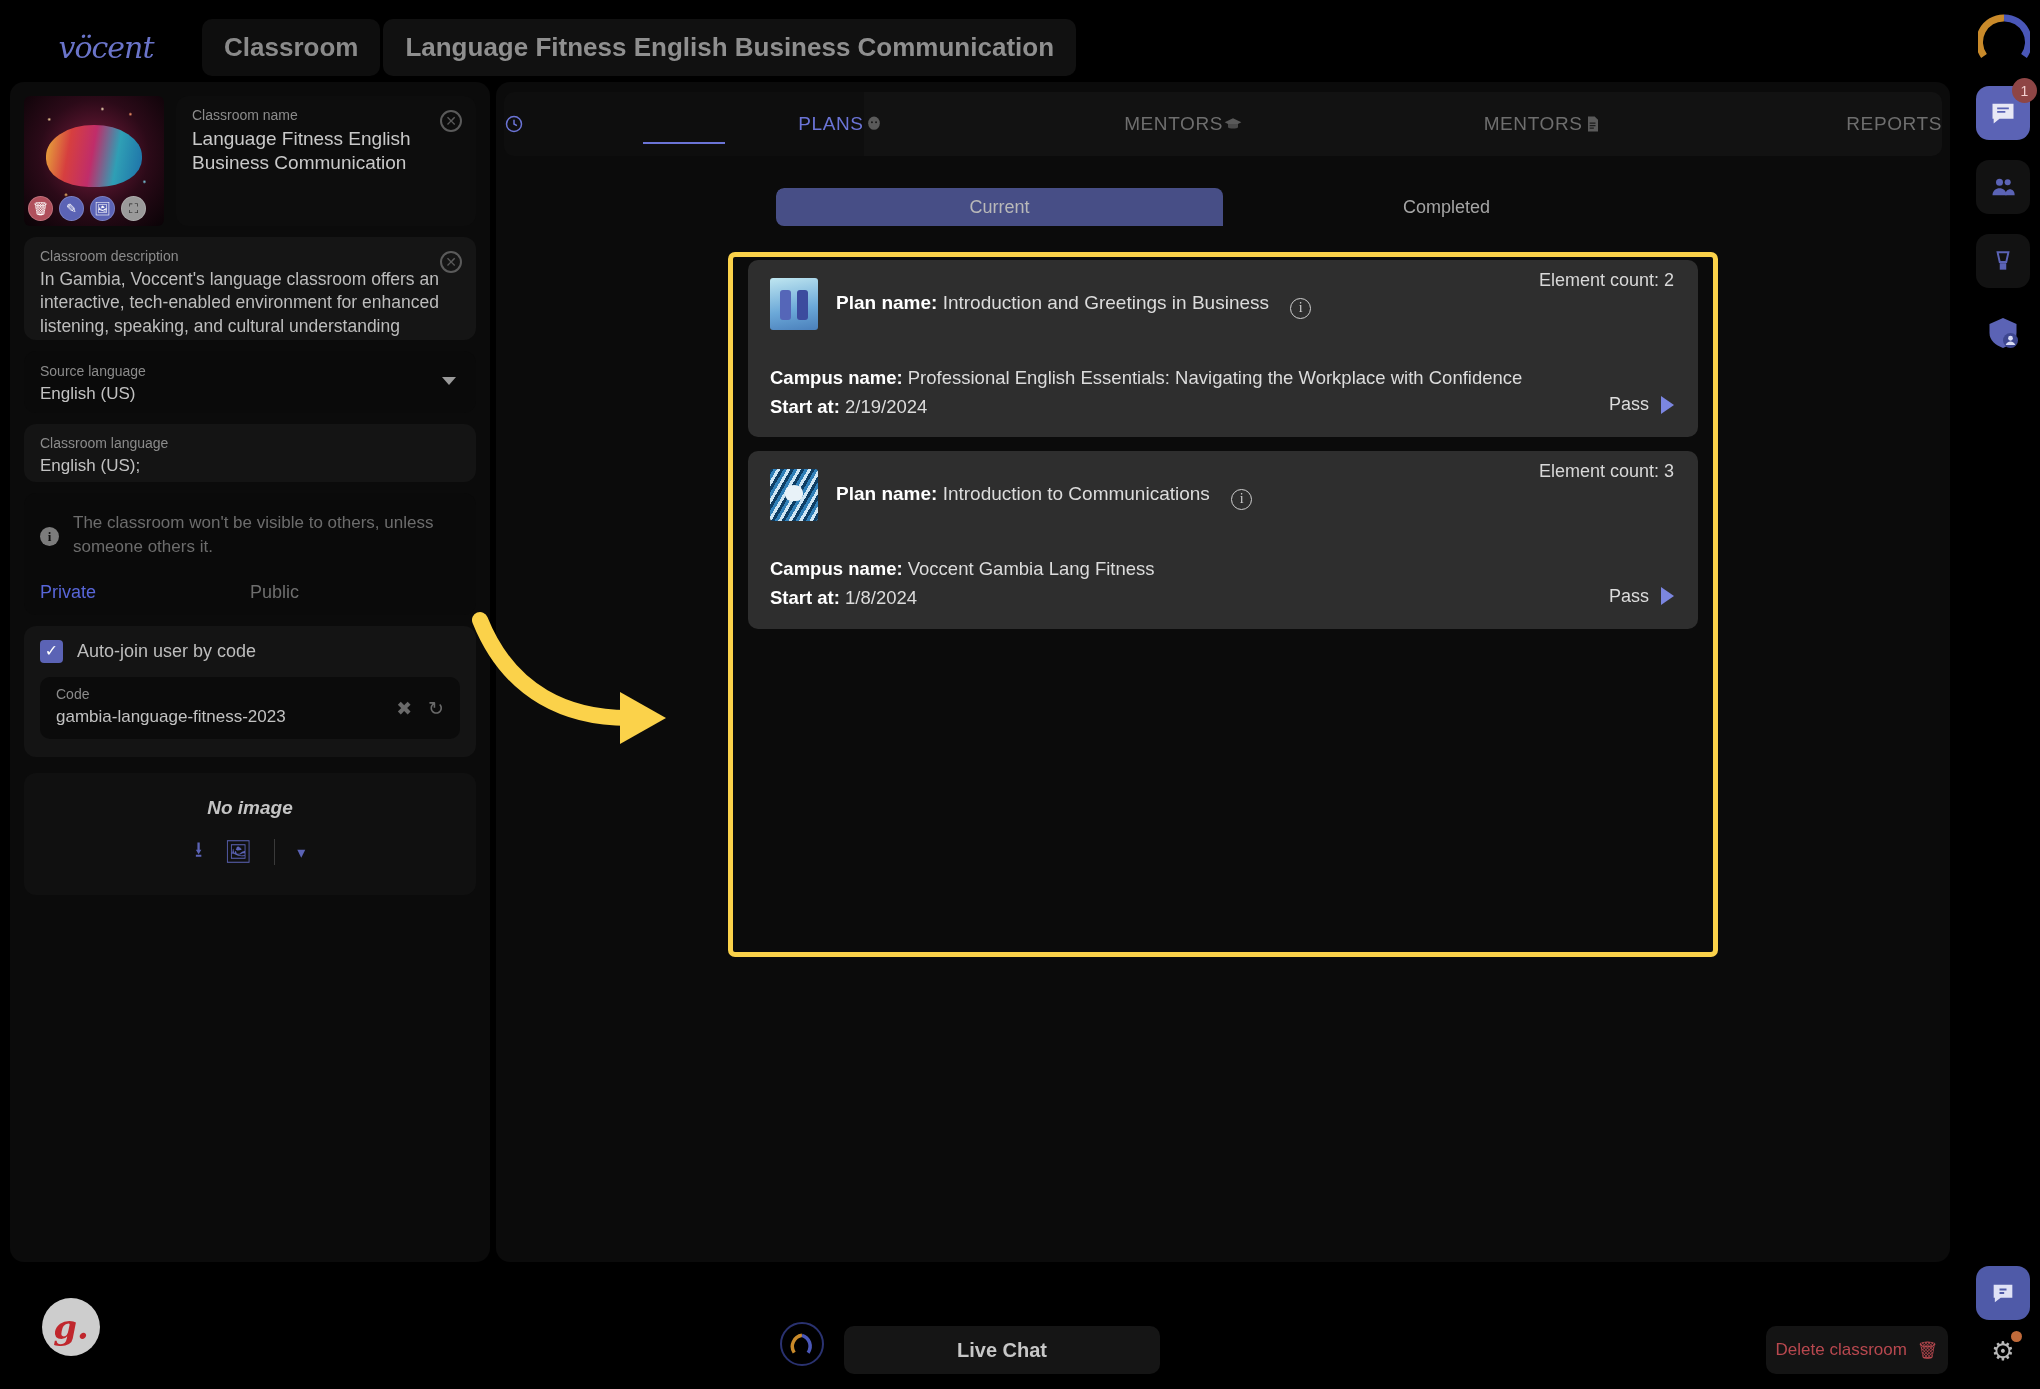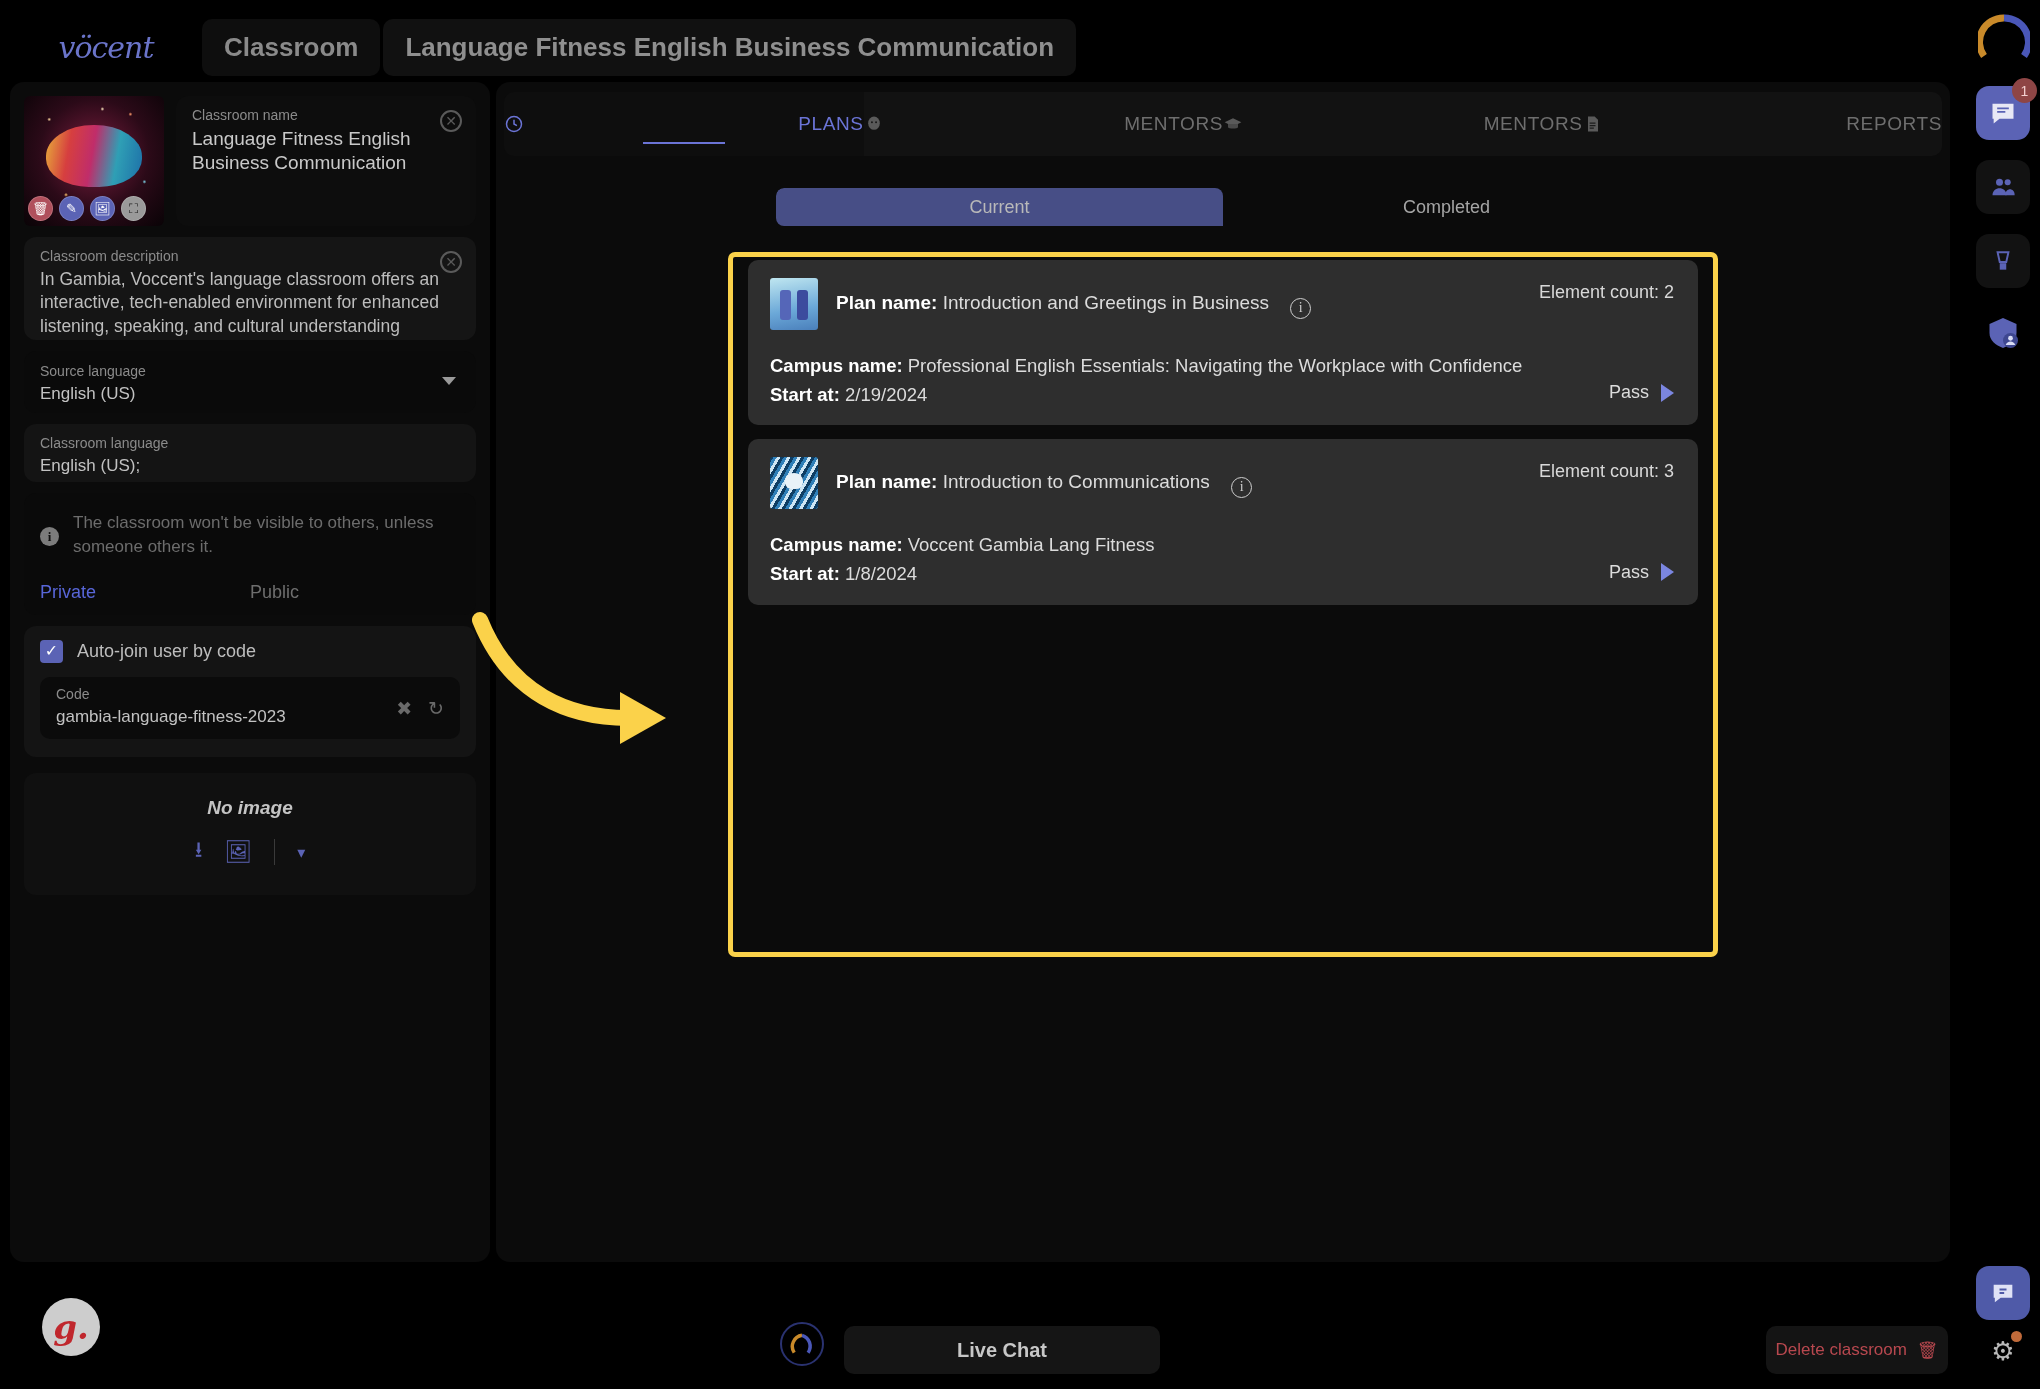--- a/index.html
+++ b/index.html
@@ -212,23 +212,23 @@
   }
   .planline { font-size: 19px; color: #dcdcdc; padding-top: 14px; }
   .planline b { color: #ffffff; }
   .ibtn {
     display: inline-flex; align-items: center; justify-content: center;
     width: 21px; height: 21px; border-radius: 50%; border: 1.6px solid #cfcfcf;
     color: #cfcfcf; font-size: 14px; font-family: "Liberation Serif", serif;
     margin-left: 16px; vertical-align: -3px; cursor: pointer;
   }
   .elcount {
-    position: absolute; right: 24px; top: 22px; font-size: 18px; color: #d8d8d8;
-  }
-  .metalines { margin-top: 22px; }
+    position: absolute; right: 24px; top: 10px; font-size: 18px; color: #d8d8d8;
+  }
+  .metalines { margin-top: 34px; }
   .metalines div { font-size: 18.5px; color: #dcdcdc; line-height: 1.55; }
   .metalines b { color: #ffffff; }
   .passbtn {
     position: absolute; right: 24px; bottom: 22px;
     display: flex; align-items: center; gap: 12px;
     font-size: 18px; color: #dcdcdc; cursor: pointer;
   }
   .ptri { width:0;height:0;border-left:13px solid #7b86e0;
           border-top:9px solid transparent;border-bottom:9px solid transparent; }
 

